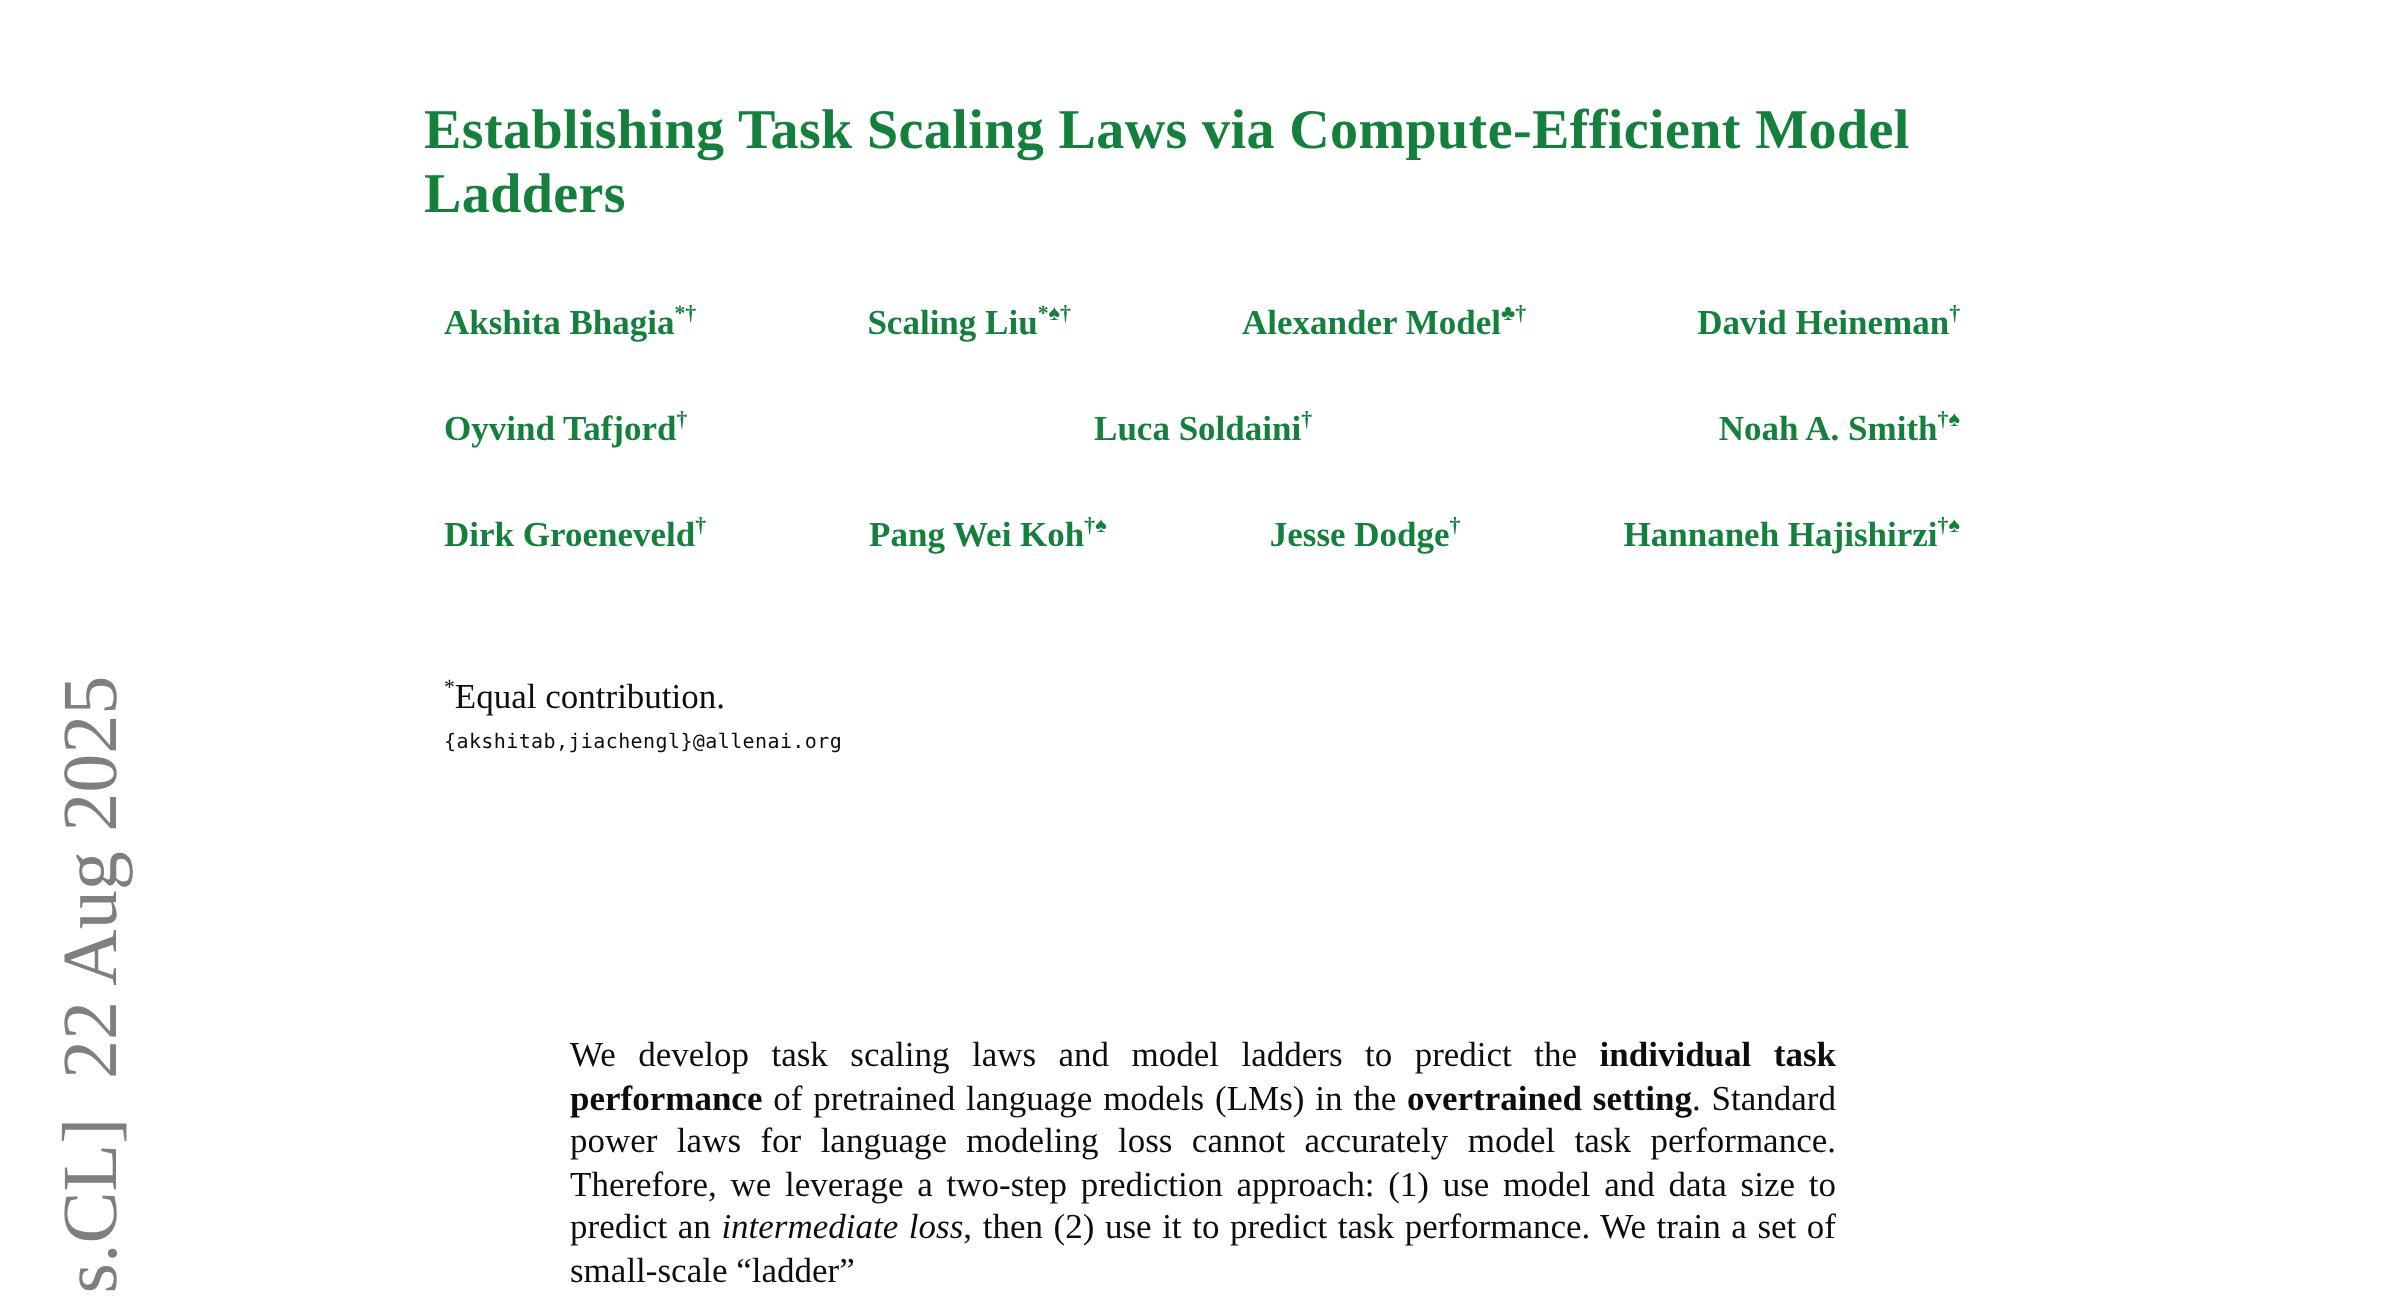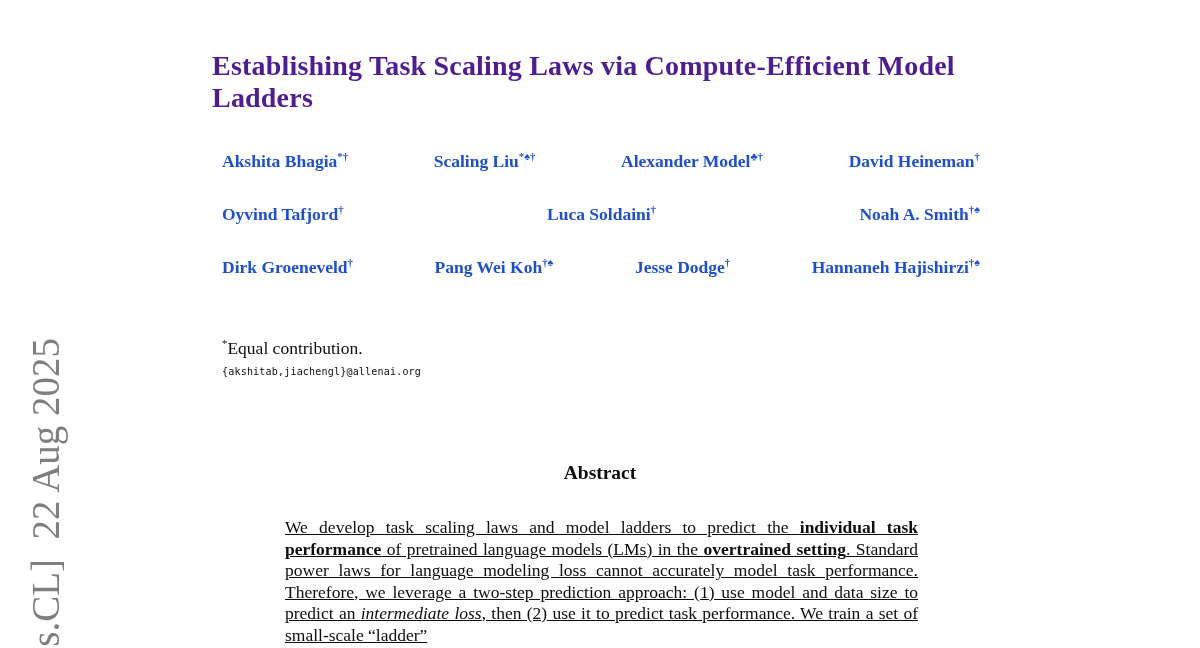--- a/index.html
+++ b/index.html
@@ -10,39 +10,39 @@
   }
   .watermark {
     position: absolute; top: 664px; left: 23px;
     transform: rotate(-90deg); transform-origin: top left;
     font-size: 39px; color: #7f7f7f; white-space: pre;
     font-family: "Liberation Serif", serif;
   }
   .title {
     position: absolute; left: 212px; top: 50px; width: 800px;
     font-size: 28px; font-weight: bold; line-height: 1.13; letter-spacing: 0.2px;
-    color: #4c1d95;
+    color: #15803d;
   }
   .authors { position: absolute; left: 222px; top: 151px; width: 758px; }
   .author-row {
     display: flex; justify-content: space-between;
-    font-weight: bold; font-size: 17.5px; margin-bottom: 32px; color: #1d4ed8;
+    font-weight: bold; font-size: 17.5px; margin-bottom: 32px; color: #15803d;
   }
   sup { font-size: 62%; vertical-align: super; line-height: 0; }
   .affils { position: absolute; left: 222px; top: 337px; font-size: 17.5px; line-height: 23px; color: #0d0d0d; }
   .affil { margin-right: 34px; }
   .affil:last-child { margin-right: 0; }
   .email { font-family: "DejaVu Sans Mono", monospace; font-size: 10px; letter-spacing: 0.2px; }
   .abstract-heading {
     position: absolute; left: 212px; top: 462px; width: 776px;
     text-align: center; font-size: 19.5px; font-weight: bold; color: #0d0d0d;
   }
   .abstract-body {
     position: absolute; left: 285px; top: 517px; width: 633px;
-    font-size: 17.5px; line-height: 21.5px; text-align: justify; color: #0d0d0d; text-decoration: underline;
+    font-size: 17.5px; line-height: 21.5px; text-align: justify; color: #0d0d0d;
   }
   .seg-bold { font-weight: bold; }
   .seg-italic { font-style: italic; }
 </style>
 </head>
 <body>
 
 <div class="page">
 
   <div class="watermark" style="color: rgb(127, 127, 127);">cs.CL]  22 Aug 2025</div>
@@ -67,19 +67,18 @@
       <span><span>Jesse Dodge</span><sup>†</sup></span>
       <span><span>Hannaneh Hajishirzi</span><sup>†♠</sup></span>
     </div>
   </div>
 
   <div class="affils">
     <div><sup>*</sup><span>Equal contribution.</span></div>
     <div class="email">{akshitab,jiachengl}@allenai.org</div>
   </div>
 
-  <div class="abstract-heading">Abstract</div>
 
   <div class="abstract-body">
     <span class="seg-normal">We develop task scaling laws and model ladders to predict the </span><span class="seg-bold">individual task performance</span><span class="seg-normal"> of pretrained language models (LMs) in the </span><span class="seg-bold">overtrained setting</span><span class="seg-normal">. Standard power laws for language modeling loss cannot accurately model task performance. Therefore, we leverage a two-step prediction approach: (1) use model and data size to predict an </span><span class="seg-italic">intermediate loss</span><span class="seg-normal">, then (2) use it to predict task performance. We train a set of small-scale “ladder”</span>
   </div>
 
 </div>
 
 </body></html>

